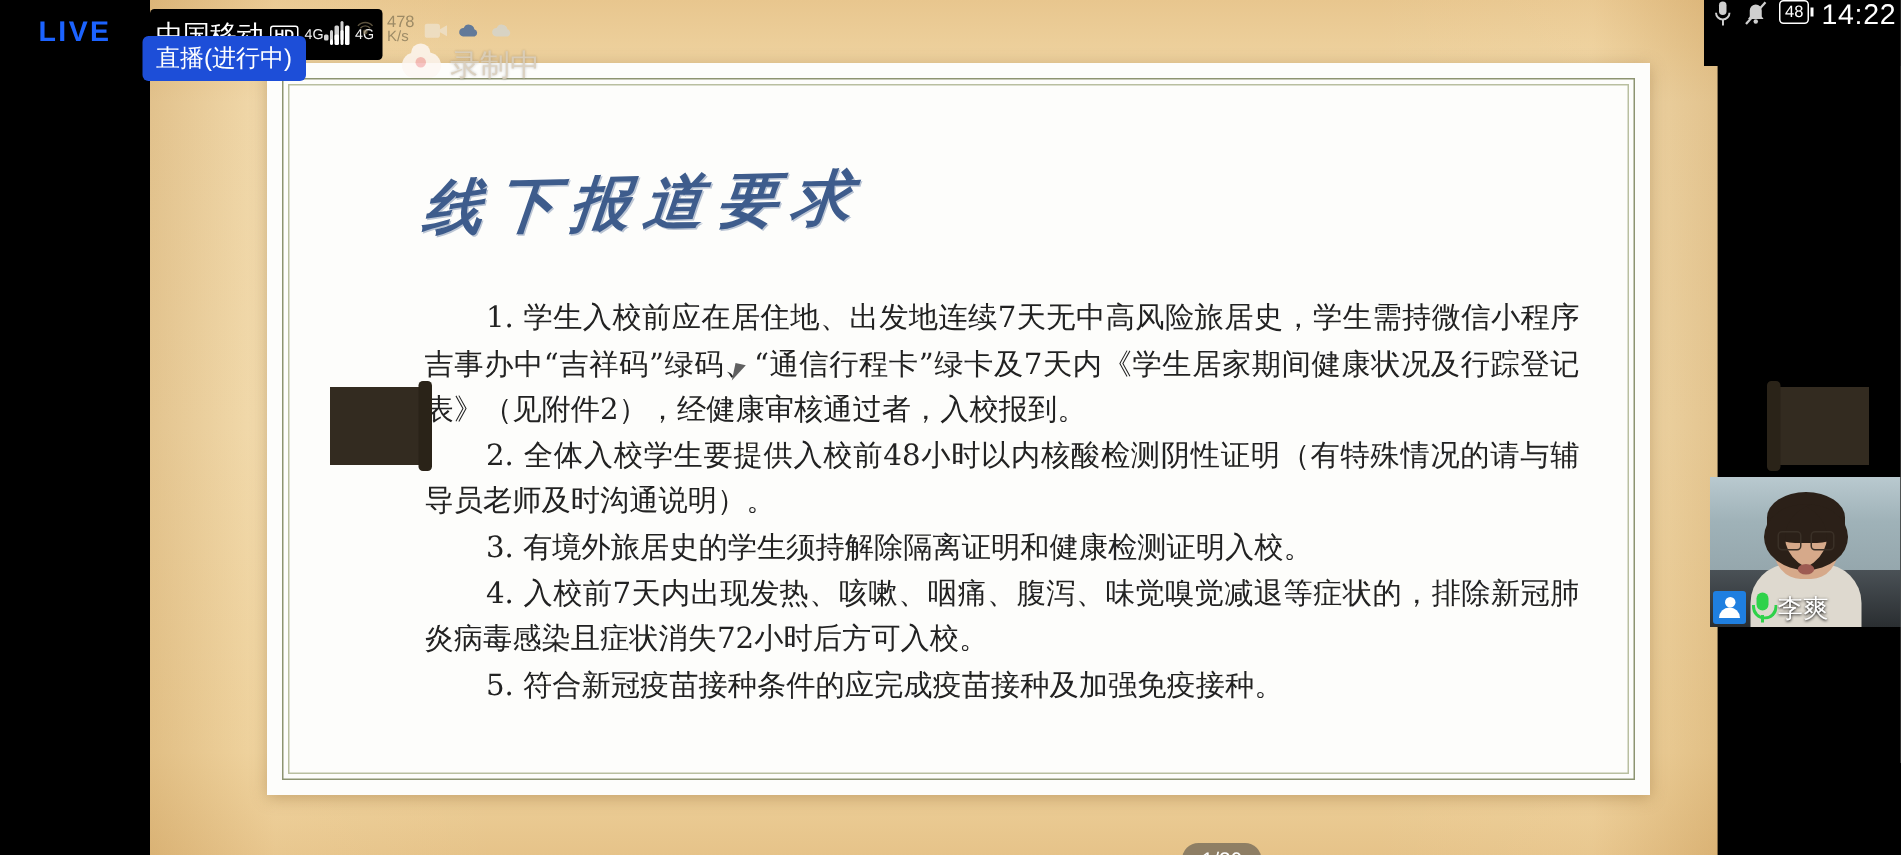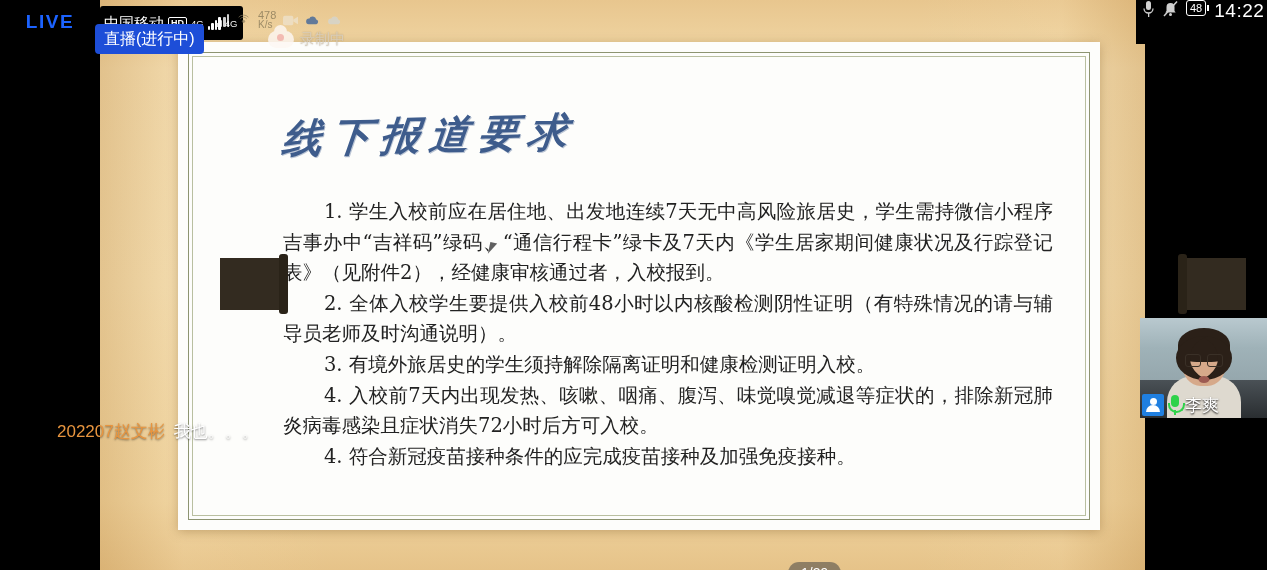--- a/index.html
+++ b/index.html
@@ -78,21 +78,21 @@
     position:absolute;left:0;top:0;width:100px;height:44px;background:#000;
     color:#1c63ff;font-size:19px;font-weight:700;letter-spacing:1.6px;
     display:flex;align-items:center;justify-content:center;
   }
   .sys-left{
     position:absolute;left:100px;top:6px;height:34px;
     background:#000;color:#fff;border-radius:3px;
     display:flex;align-items:center;gap:4px;padding:0 6px 0 4px;
     font-size:12px;white-space:nowrap;
   }
-  .sys-left .carrier{font-size:15px;}
+  .sys-left .carrier{font-size:18px;}
   .hd-chip{border:1.4px solid #fff;border-radius:2px;font-size:9px;
     font-weight:700;padding:0 2px;line-height:11px;text-align:right;}
   .g4{font-size:9.5px;opacity:.95;}
   .bars{display:flex;align-items:flex-end;gap:1px;height:13px;}
   .bars i{display:block;width:2.5px;background:#fff;border-radius:1px;}
   .bars i:nth-child(1){height:4px}.bars i:nth-child(2){height:7px}
   .bars i:nth-child(3){height:10px}.bars i:nth-child(4){height:13px}
 
   .live-label{
     position:absolute;left:95px;top:24px;height:30px;
@@ -103,21 +103,21 @@
   .sys-right-icons{
     position:absolute;left:216px;top:10px;display:flex;align-items:center;gap:7px;
     opacity:.82;
   }
   .netspeed{color:#6c6247;font-size:10px;line-height:10px;text-align:left;opacity:.75;}
   .netspeed b{display:block;font-weight:400;font-size:11px;}
   .mini-ic{width:15px;height:13px;display:inline-block;opacity:.8;}
 
   .rec{
     position:absolute;left:268px;top:30px;display:flex;align-items:center;gap:6px;
-    color:#d8cdbb;font-size:15px;opacity:.9;text-shadow:0 0 2px rgba(0,0,0,.25);
+    color:#d8cdbb;font-size:20px;opacity:.9;text-shadow:0 0 2px rgba(0,0,0,.25);
   }
   .rec-cloud{
     width:26px;height:17px;background:#fdf7f2;border-radius:10px;position:relative;opacity:.92;
   }
   .rec-cloud:before{content:"";position:absolute;left:6px;top:-6px;width:13px;height:13px;
     background:#fdf7f2;border-radius:50%;}
   .rec-cloud:after{content:"";position:absolute;left:9px;top:3px;width:7px;height:7px;
     background:#f5b7b7;border-radius:50%;}
 
   .sys-right{
@@ -193,21 +193,21 @@
       <div class="page-frame"></div>
 
       <div class="doc">
         <div class="doc-title">线下报道要求</div>
 
         <div class="doc-body">
           <p>1. 学生入校前应在居住地、出发地连续7天无中高风险旅居史，学生需持微信小程序吉事办中“吉祥码”绿码、“通信行程卡”绿卡及7天内《学生居家期间健康状况及行踪登记表》（见附件2），经健康审核通过者，入校报到。</p>
           <p>2. 全体入校学生要提供入校前48小时以内核酸检测阴性证明（有特殊情况的请与辅导员老师及时沟通说明）。</p>
           <p>3. 有境外旅居史的学生须持解除隔离证明和健康检测证明入校。</p>
           <p>4. 入校前7天内出现发热、咳嗽、咽痛、腹泻、味觉嗅觉减退等症状的，排除新冠肺炎病毒感染且症状消失72小时后方可入校。</p>
-          <p>4. 符合新冠疫苗接种条件的应完成疫苗接种及加强免疫接种。</p>
+          <p>5. 符合新冠疫苗接种条件的应完成疫苗接种及加强免疫接种。</p>
         </div>
       </div>
 
       <div class="page-indicator">1/39</div>
     </div>
 
     <div class="tieback left">
         <span class="cap"></span>
       </div>
     <div class="tieback right">
@@ -278,24 +278,20 @@
       <svg width="15" height="17" viewBox="0 0 15 17">
         <path d="M3.5 11V7a4 4 0 0 1 8 0v4l1.2 1.6H2.3L3.5 11z" fill="#cfcfcf"></path>
         <circle cx="7.5" cy="14.4" r="1.5" fill="#cfcfcf"></circle>
         <line x1="1" y1="16" x2="14" y2="1.5" stroke="#cfcfcf" stroke-width="1.5"></line>
       </svg>
       <span class="batt">48</span>
       <span class="clock">14:22</span>
     </div>
   </div>
 
-  <div class="chat">
-    <span class="who">202207赵文彬</span>
-    <span class="msg">我也。。。</span>
-  </div>
 
   <div class="cam">
     <div class="bg-desk"></div>
     <div class="body"></div>
     <div class="head"></div>
     <div class="hair"></div>
     <div class="hair-l"></div>
     <div class="glasses"></div>
     <div class="mouth"></div>
 

